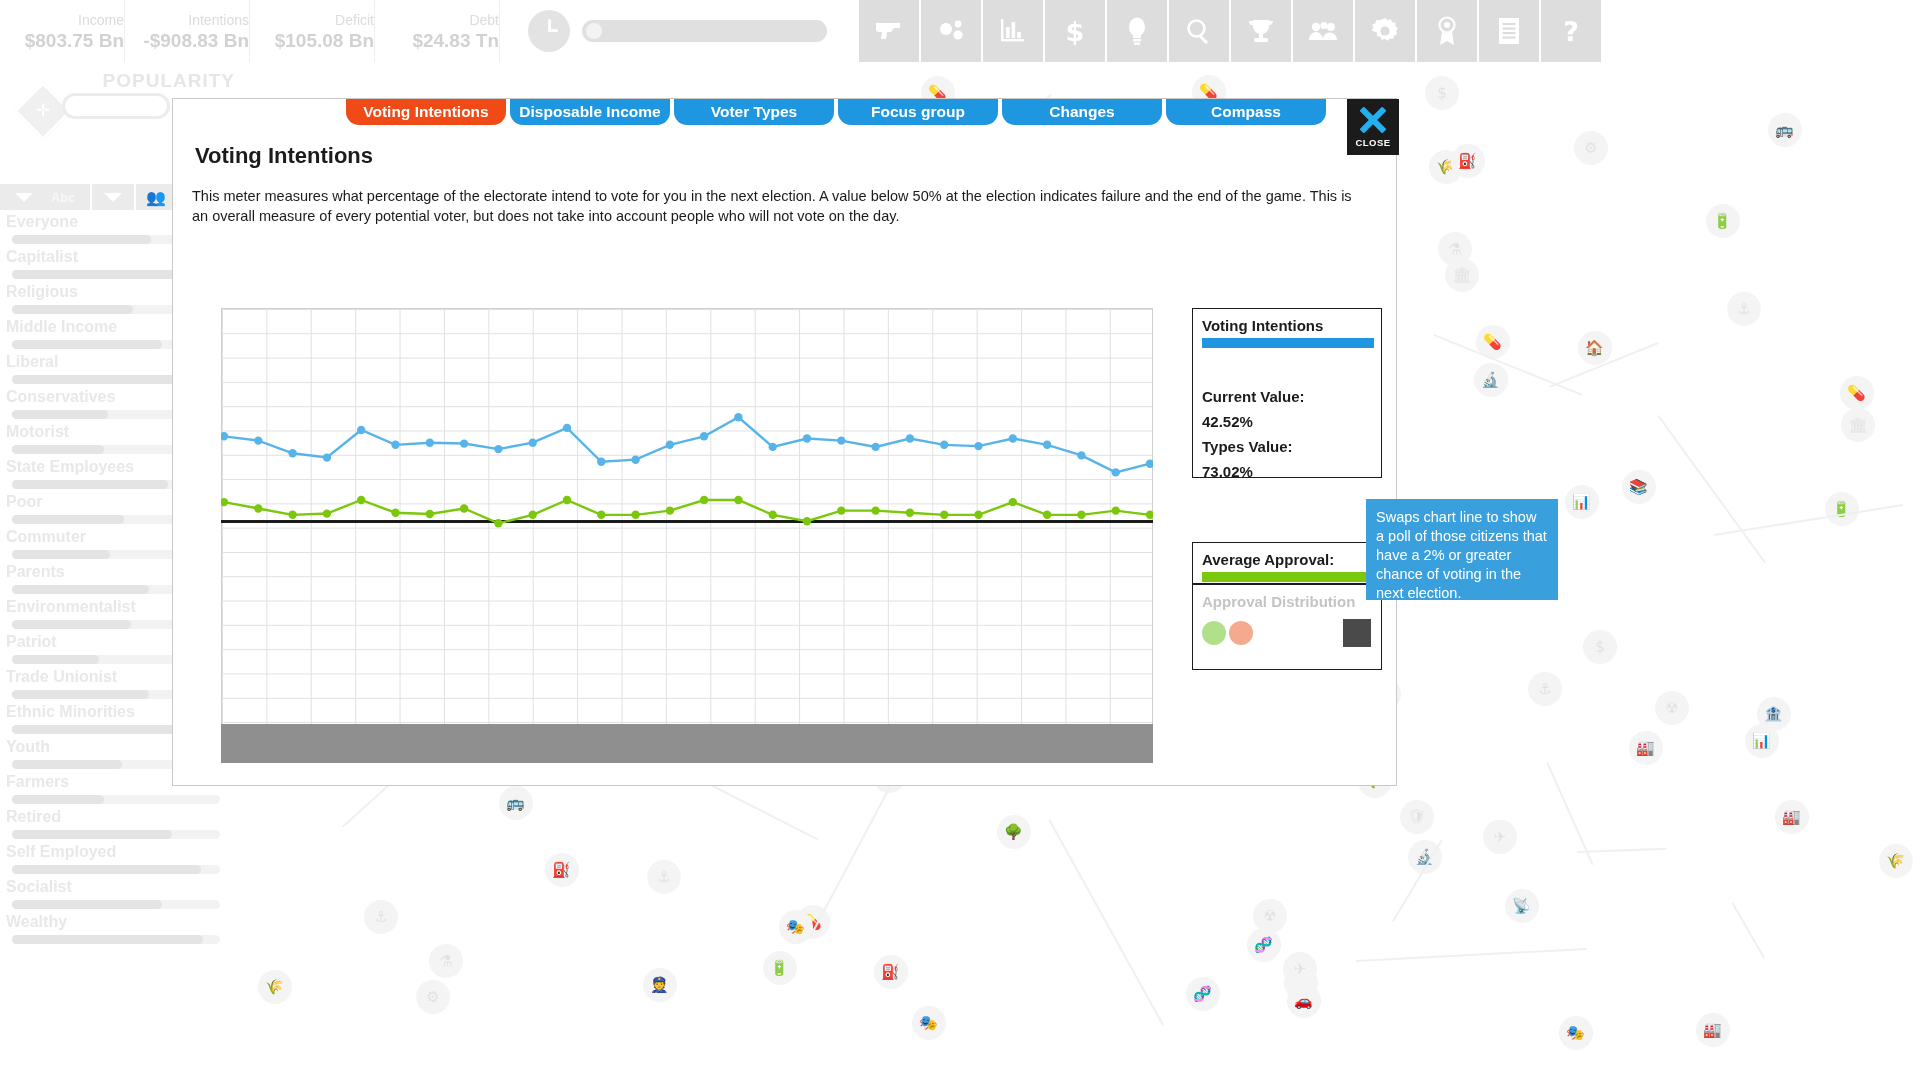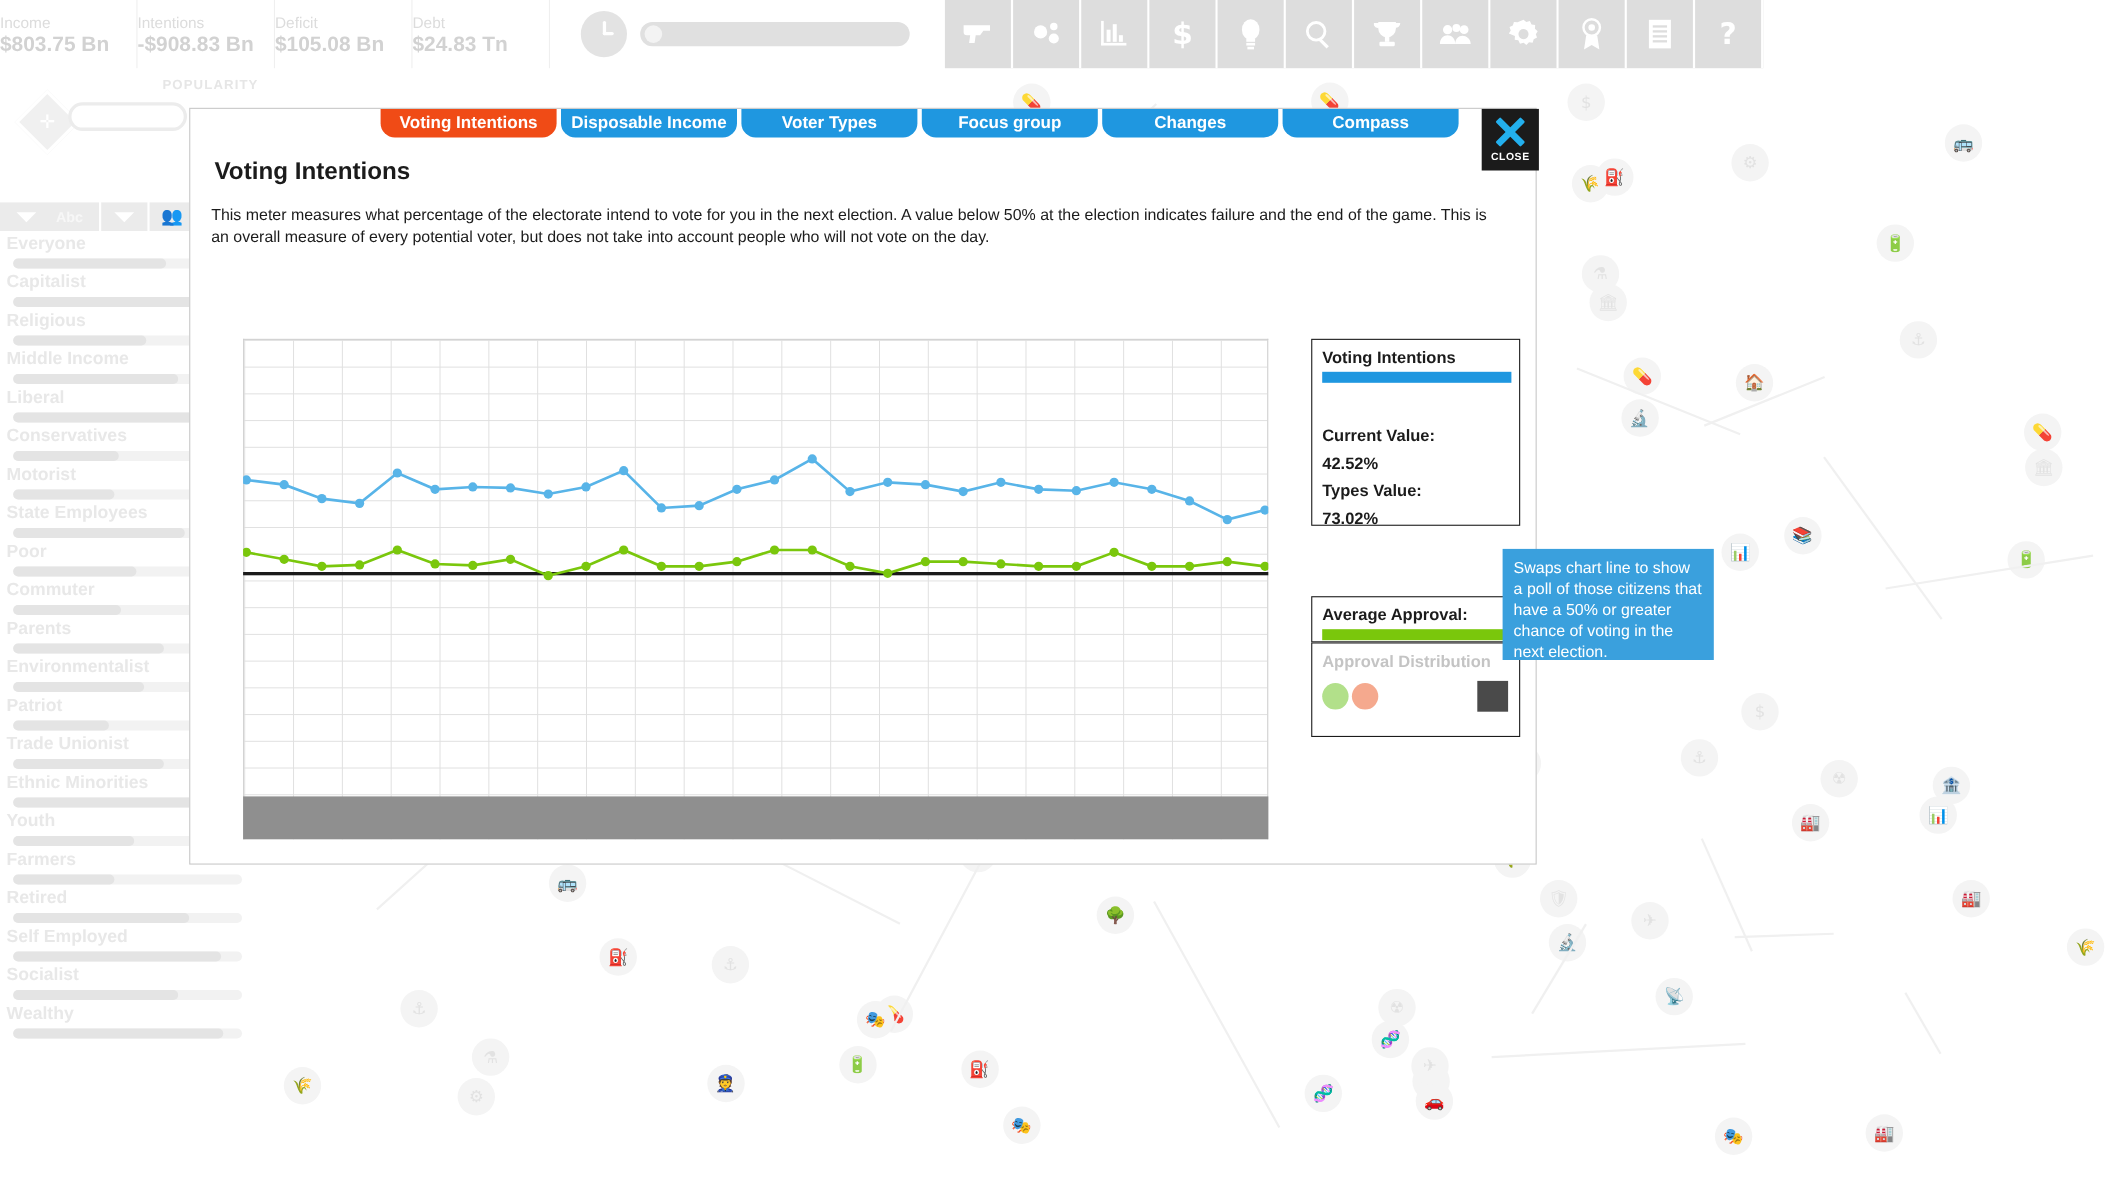--- a/index.html
+++ b/index.html
@@ -40,21 +40,21 @@
     position: absolute; left: 0; top: 0; width: 1920px; height: 62px;
     background: #ffffff;
     display: flex; align-items: center;
   }
   .finance-group {
     display: flex; align-items: stretch; height: 62px;
   }
   .fin-item {
     width: 125px; height: 62px;
     display: flex; flex-direction: column;
-    align-items: flex-start; justify-content: center;
+    align-items: flex-end; justify-content: center;
     border-right: 1px solid #efefef;
     color: #d8d8d8;
   }
   .fin-label { font-size: 14px; color: #dcdcdc; line-height: 18px; }
   .fin-value { font-size: 19px; font-weight: bold; color: #d2d2d2; line-height: 23px; }
 
   .turn-widget {
     display: flex; align-items: center; gap: 12px;
     margin-left: 28px;
   }
@@ -86,21 +86,21 @@
   .tool-btn svg { display: block; }
   .tool-glyph { font-size: 27px; font-weight: bold; color: #ffffff; font-family: "DejaVu Sans", sans-serif; }
 
   
   .sidebar {
     position: absolute; left: 0; top: 62px; width: 243px; height: 1018px;
     background: #ffffff;
   }
   .pop-title {
     position: absolute; right: 8px; top: 8px;
-    font-size: 12px; font-weight: bold; letter-spacing: 1px;
+    font-size: 19px; font-weight: bold; letter-spacing: 1px;
     color: #e6e6e6;
   }
   .pop-diamond {
     position: absolute; left: 22px; top: 28px;
     width: 42px; height: 42px; background: #f0f0f0;
     transform: rotate(45deg); border: 3px solid #ffffff;
   }
   .pop-plus {
     position: absolute; left: 36px; top: 42px; width: 14px; height: 14px;
     color: #ffffff; font-size: 17px; line-height: 14px; text-align: center;
@@ -764,15 +764,15 @@
     </div>
 
     <div class="panel" style="left:1019px; top:485px; width:190px; height:86px;">
       <div class="dist-title">Approval Distribution</div>
       <div class="dist-dot d1"></div>
       <div class="dist-dot d2"></div>
       <div class="dist-sq"></div>
     </div>
   </div>
 
-  <div class="tooltip">Swaps chart line to show a poll of those citizens that have a 50% or greater chance of voting in the next election.</div>
+  <div class="tooltip">Swaps chart line to show a poll of those citizens that have a 2% or greater chance of voting in the next election.</div>
 
 </div>
 
 </body></html>

